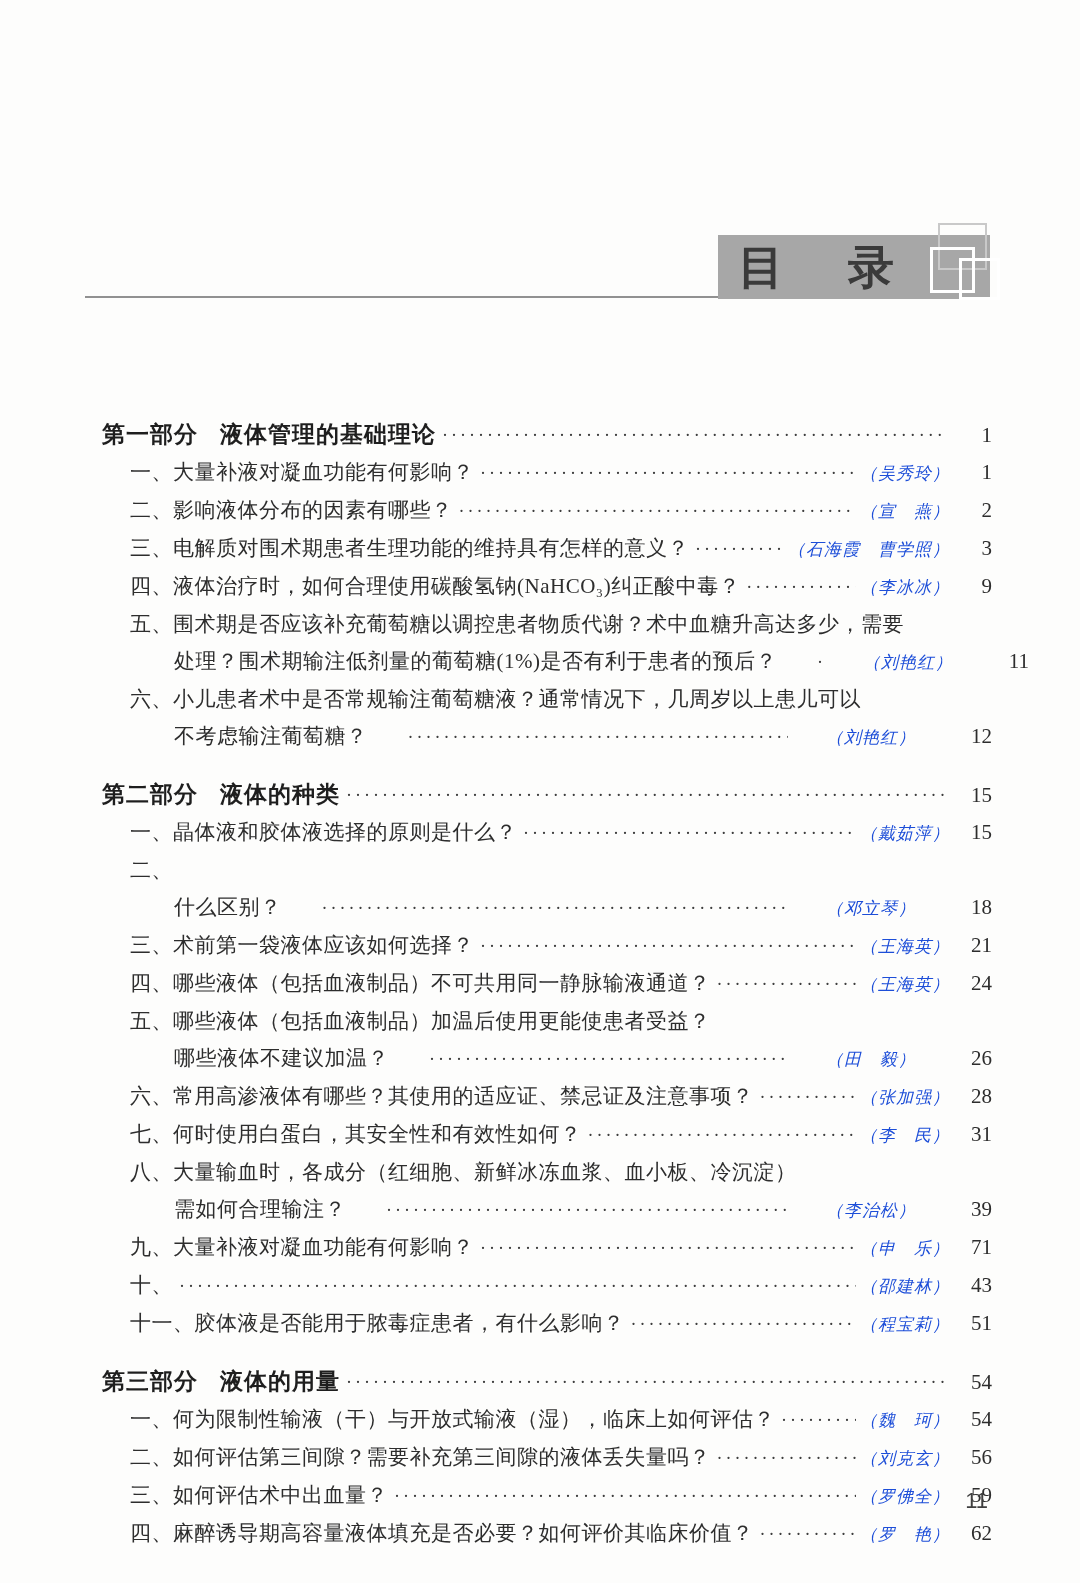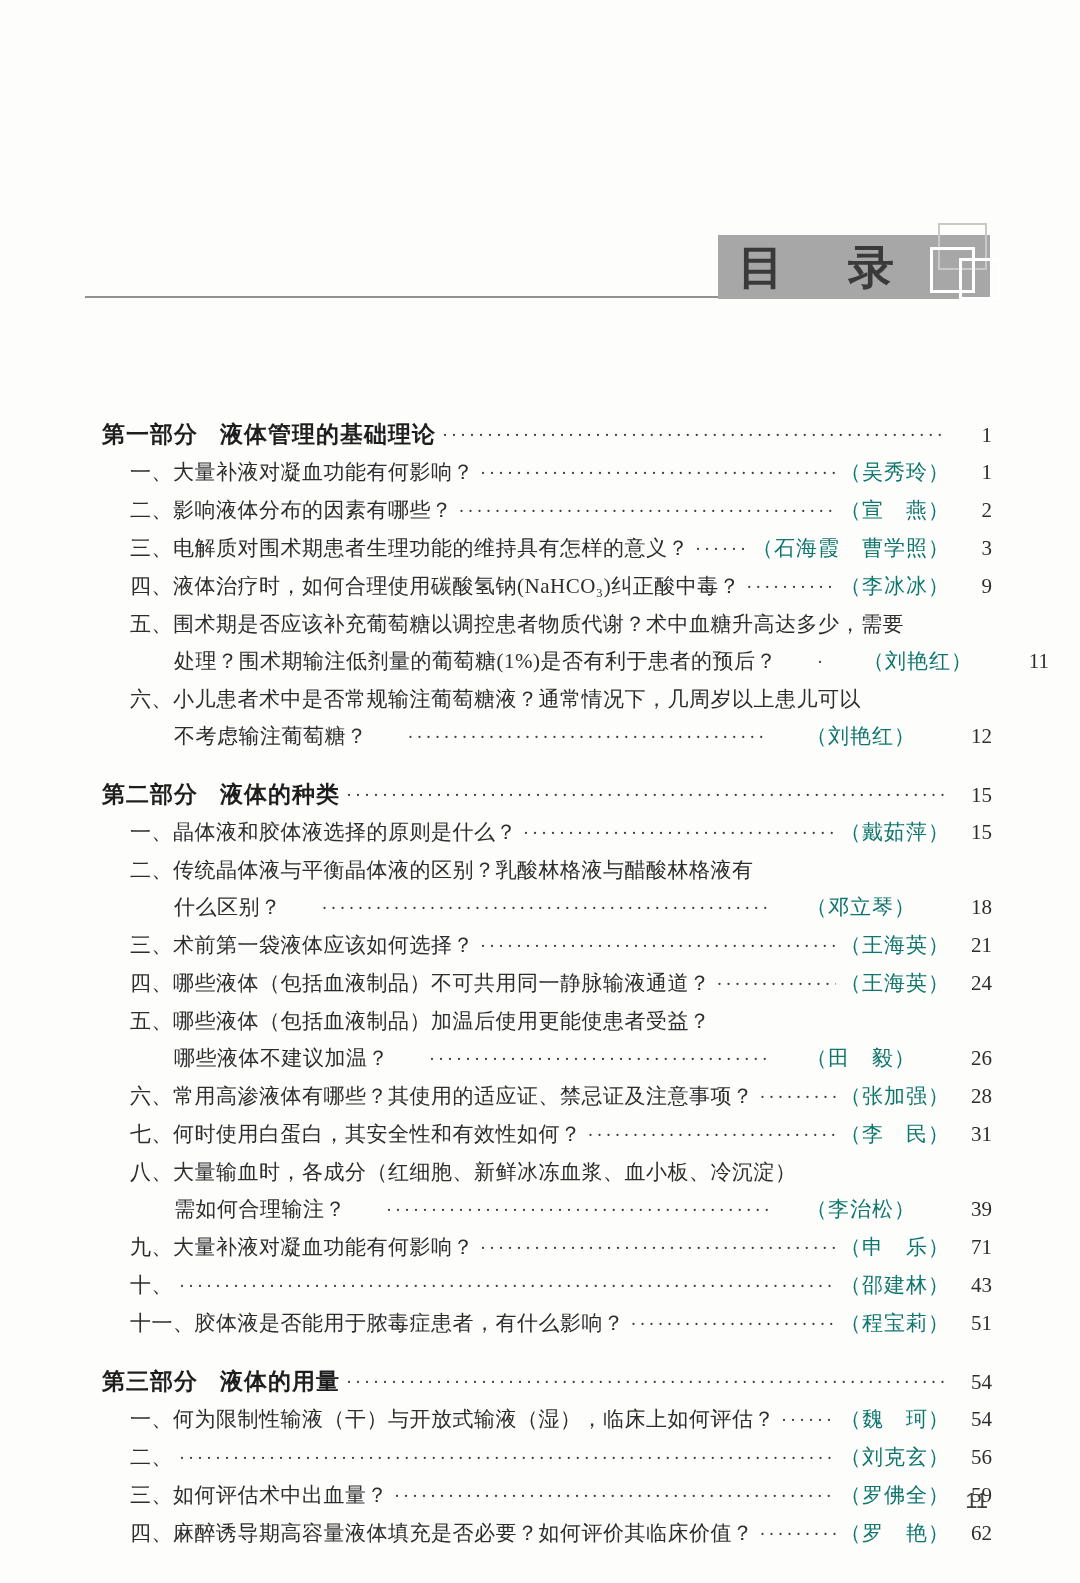--- a/index.html
+++ b/index.html
@@ -99,23 +99,24 @@
   }
   .leader::after {
     content: "································································································································································";
     font-size: 18px;
     letter-spacing: 3px;
     color: #3e3e3e;
   }
 
   .author {
     flex-shrink: 0;
-    font-size: 21px;
+    font-style: italic;
+    font-size: 17px;
     letter-spacing: 1px;
-    color: #0f766e;
+    color: #1d4ed8;
   }
   .pagenum {
     flex-shrink: 0;
     min-width: 34px;
     margin-left: 8px;
     text-align: right;
     font-size: 21px;
     color: #2d2d2d;
   }
 
@@ -224,21 +225,20 @@
         <span class="num">一、</span>
         <span class="text">晶体液和胶体液选择的原则是什么？</span>
         <span class="leader"></span>
         <span class="author">（戴茹萍）</span>
         <span class="pagenum">15</span>
       </div>
 
       <div>
         <div class="row item-row">
           <span class="num">二、</span>
-          <span class="text">传统晶体液与平衡晶体液的区别？乳酸林格液与醋酸林格液有</span>
         </div>
         <div class="row cont-row">
           <span class="text">什么区别？</span>
           <span class="leader"></span>
           <span class="author">（邓立琴）</span>
           <span class="pagenum">18</span>
         </div>
       </div>
 
       <div class="row item-row">
@@ -334,20 +334,21 @@
       <div class="row item-row">
         <span class="num">一、</span>
         <span class="text">何为限制性输液（干）与开放式输液（湿），临床上如何评估？</span>
         <span class="leader"></span>
         <span class="author">（魏　珂）</span>
         <span class="pagenum">54</span>
       </div>
 
       <div class="row item-row">
         <span class="num">二、</span>
+        <span class="text">如何评估第三间隙？需要补充第三间隙的液体丢失量吗？</span>
         <span class="leader"></span>
         <span class="author">（刘克玄）</span>
         <span class="pagenum">56</span>
       </div>
 
       <div class="row item-row">
         <span class="num">三、</span>
         <span class="text">如何评估术中出血量？</span>
         <span class="leader"></span>
         <span class="author">（罗佛全）</span>

